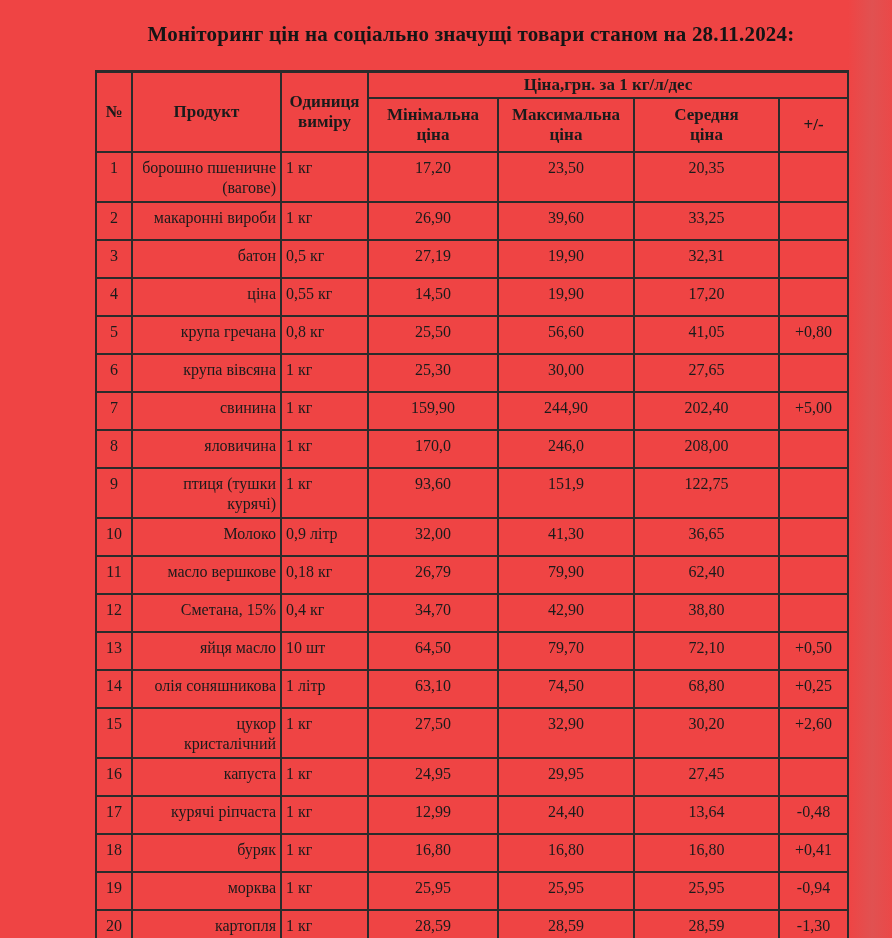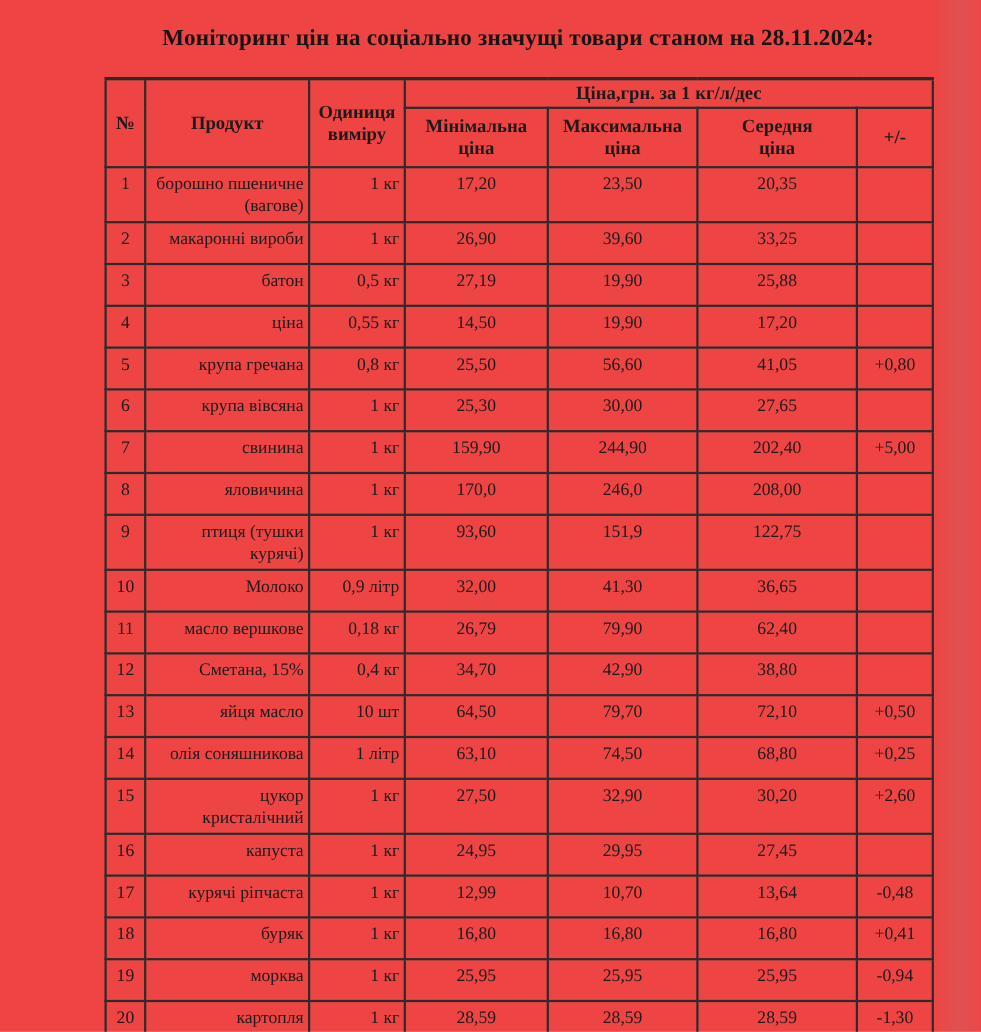--- a/index.html
+++ b/index.html
@@ -58,21 +58,21 @@
   }
   th.h-group { height: 22px; padding: 1px 4px; }
   th.h-sub   { height: 46px; }
   .price-table tbody td {
     height: 28px;
     vertical-align: top;
     padding-top: 5px;
   }
   td.c-num   { text-align: center; }
   td.c-prod  { text-align: right; padding-left: 7px; white-space: pre-line; }
-  td.c-unit  { text-align: right; }
+  td.c-unit  { text-align: left; }
   td.c-price { text-align: center; }
 </style>
 </head>
 <body>
 
 <div class="page">
   <div class="scan-shadow"></div>
 
   <div class="doc-title">Моніторинг цін на соціально значущі товари станом на 28.11.2024:</div>
 
@@ -124,21 +124,21 @@
             <td class="c-price">39,60</td>
             <td class="c-price">33,25</td>
             <td class="c-price"></td>
           </tr>
           <tr>
             <td class="c-num">3</td>
             <td class="c-prod">батон</td>
             <td class="c-unit">0,5 кг</td>
             <td class="c-price">27,19</td>
             <td class="c-price">19,90</td>
-            <td class="c-price">25,88</td>
+            <td class="c-price">32,31</td>
             <td class="c-price"></td>
           </tr>
           <tr>
             <td class="c-num">4</td>
             <td class="c-prod">ціна</td>
             <td class="c-unit">0,55 кг</td>
             <td class="c-price">14,50</td>
             <td class="c-price">19,90</td>
             <td class="c-price">17,20</td>
             <td class="c-price"></td>
@@ -251,21 +251,21 @@
             <td class="c-price">24,95</td>
             <td class="c-price">29,95</td>
             <td class="c-price">27,45</td>
             <td class="c-price"></td>
           </tr>
           <tr>
             <td class="c-num">17</td>
             <td class="c-prod">курячі ріпчаста</td>
             <td class="c-unit">1 кг</td>
             <td class="c-price">12,99</td>
-            <td class="c-price">10,70</td>
+            <td class="c-price">24,40</td>
             <td class="c-price">13,64</td>
             <td class="c-price">-0,48</td>
           </tr>
           <tr>
             <td class="c-num">18</td>
             <td class="c-prod">буряк</td>
             <td class="c-unit">1 кг</td>
             <td class="c-price">16,80</td>
             <td class="c-price">16,80</td>
             <td class="c-price">16,80</td>

